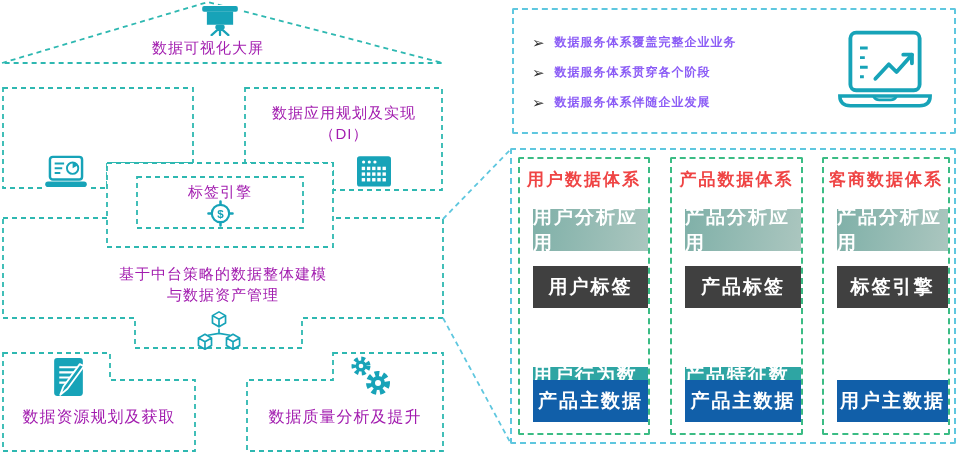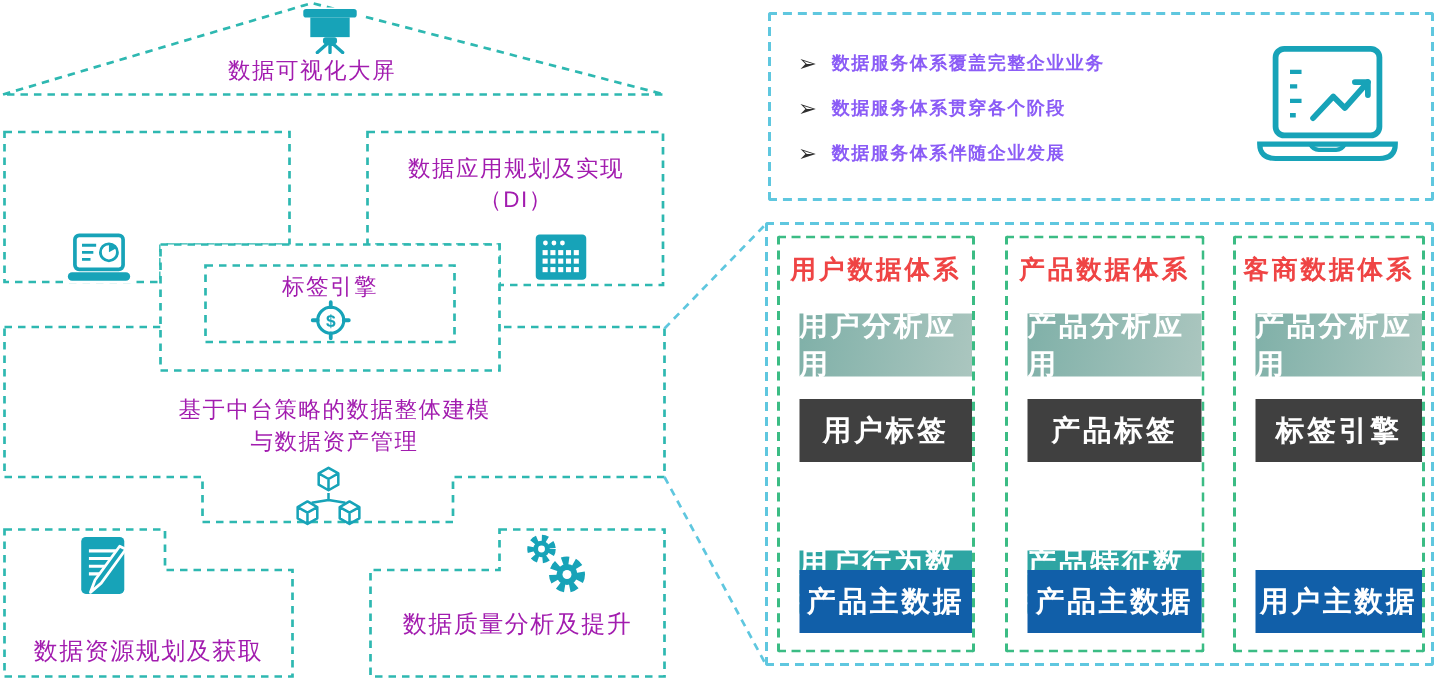--- a/index.html
+++ b/index.html
@@ -117,21 +117,21 @@
         </g>
       <g transform="translate(11,34)">
           <path d="M0 -8 L7 -4 V4 L0 8 L-7 4 V-4 Z M-7 -4 L0 0 L7 -4 M0 0 V8"></path>
         </g>
       <g transform="translate(41,34)">
           <path d="M0 -8 L7 -4 V4 L0 8 L-7 4 V-4 Z M-7 -4 L0 0 L7 -4 M0 0 V8"></path>
         </g>
     </svg>
   </div>
 
-  <div class="abs glabel lbl16" style="left:6px;top:424px;width:186px;">数据资源规划及获取</div>
+  <div class="abs glabel lbl16" style="left:6px;top:406px;width:186px;">数据资源规划及获取</div>
   <div class="abs icon-wrap" style="left:48px;top:357px;width:40px;height:42px;background:transparent;">
     <svg width="37" height="41" viewBox="0 0 36 40">
       <rect x="4" y="0" width="28" height="37" rx="3" fill="#17a3b8"></rect>
       <path d="M9 9 H27 M9 14 H24 M9 19 H21 M9 24 H17" stroke="#fff" stroke-width="2"></path>
       <path d="M33 8 L17 30 L10 36 L13 28 L29 6 Z" fill="#17a3b8" stroke="#fff" stroke-width="1.8" stroke-linejoin="round"></path>
     </svg>
   </div>
 
   <div class="abs glabel lbl16" style="left:250px;top:406px;width:190px;">数据质量分析及提升</div>
   <div class="abs icon-wrap" style="left:346px;top:353px;width:50px;height:48px;background:transparent;">

